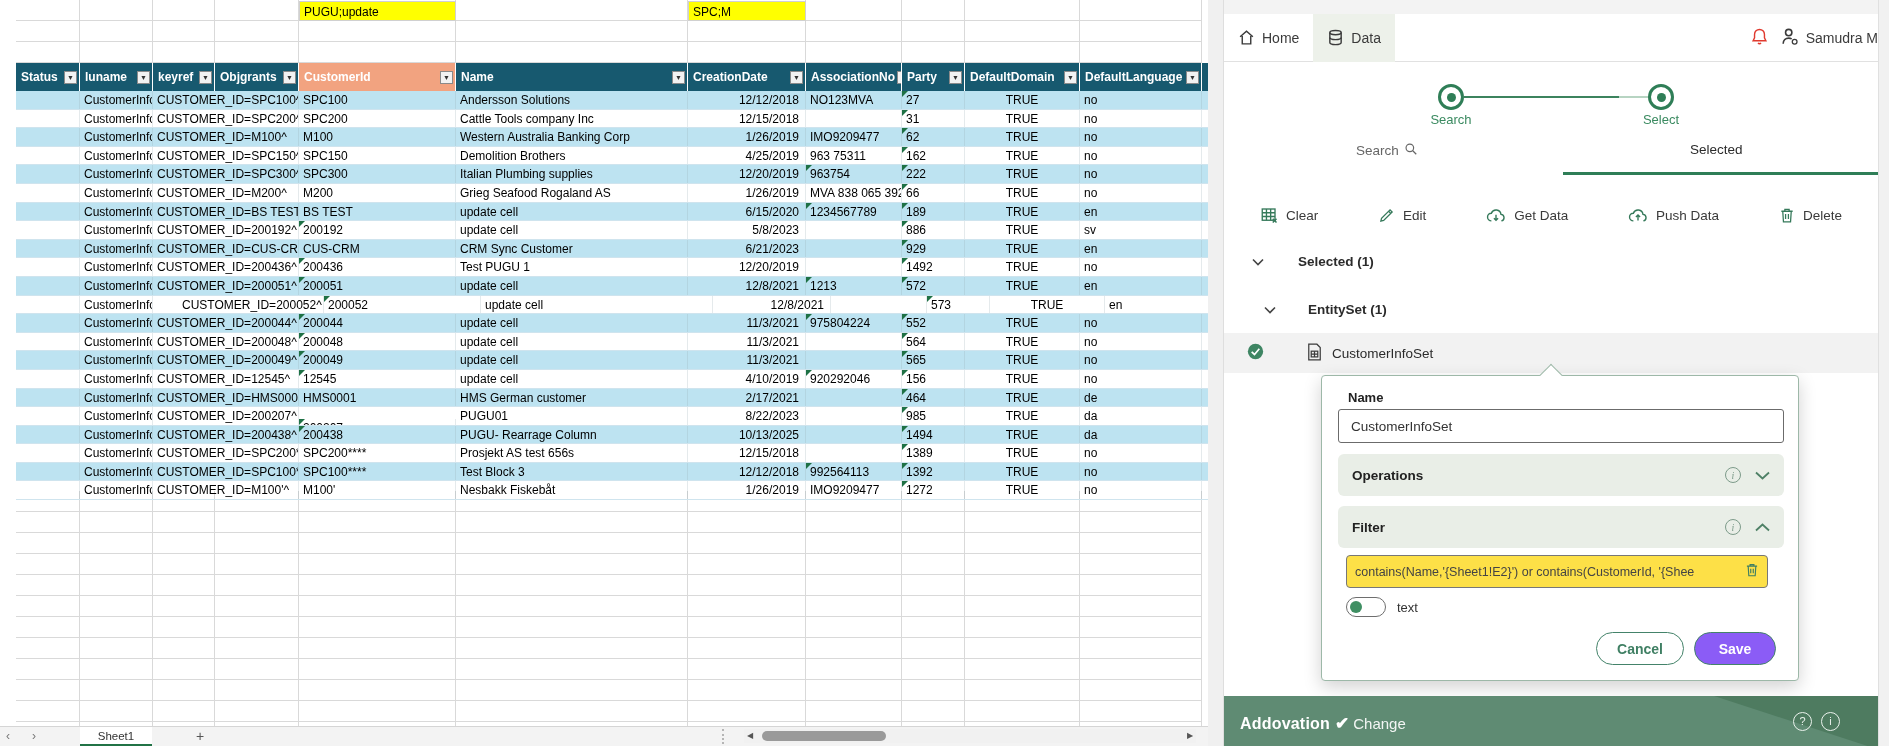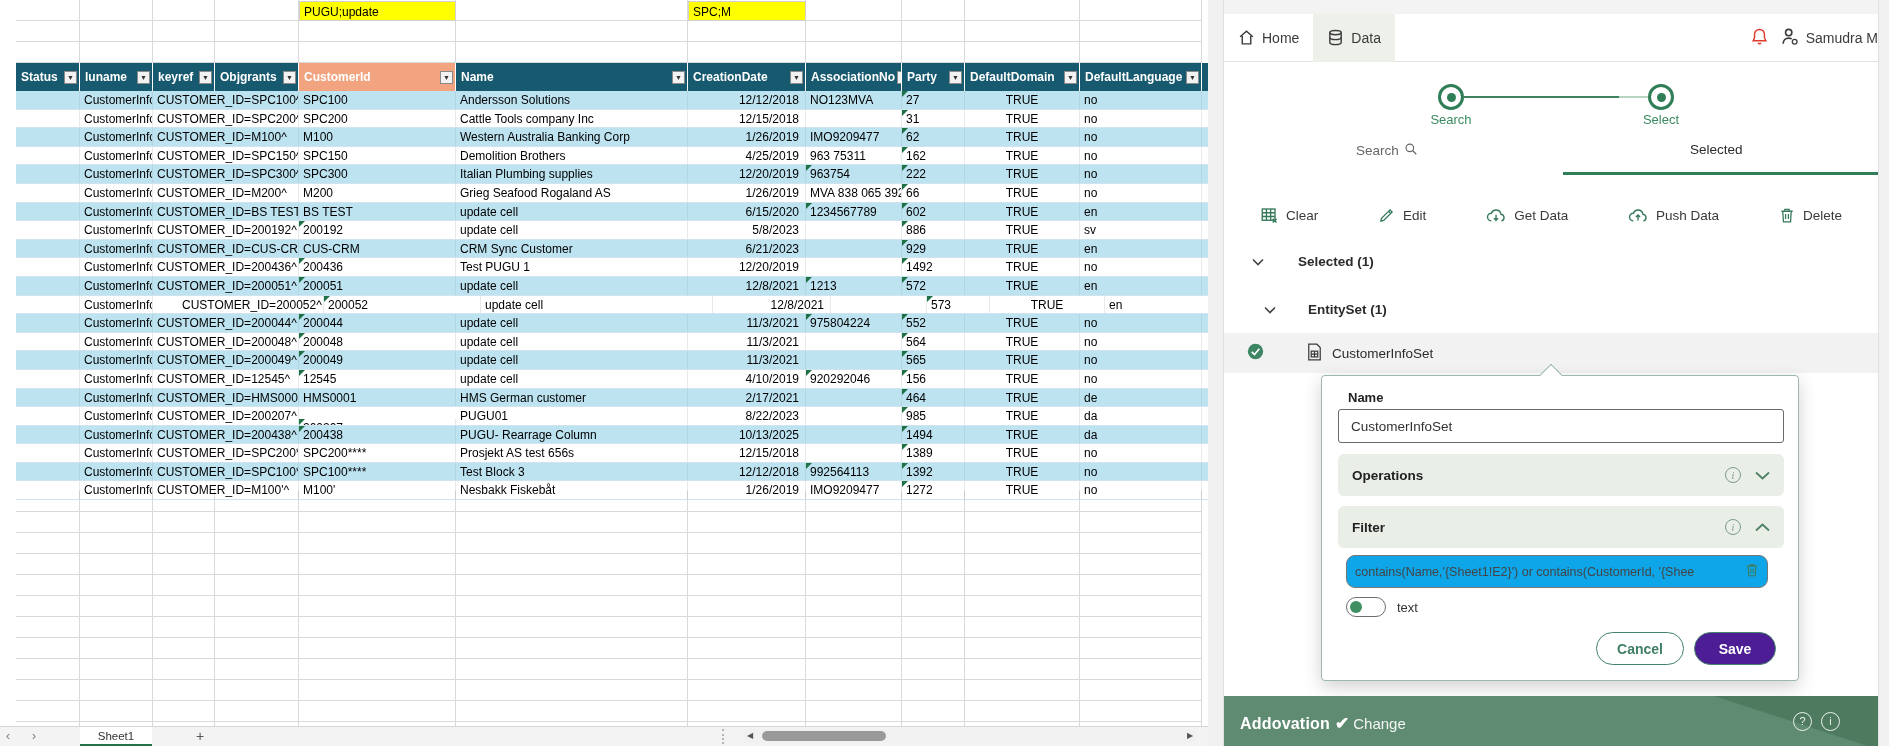--- a/index.html
+++ b/index.html
@@ -103,31 +103,31 @@
   #dlg-name-input { position:absolute; left:16px; top:33px; width:446px; height:34px; border:1px solid #6b6b6b;
              border-radius:3px; font-size:13.5px; color:#333; padding:0 12px; font-family:"Liberation Sans",sans-serif; background:#fff; }
   .section { position:absolute; left:16px; width:446px; height:42px; background:#e9eee7; border-radius:6px;
              display:flex; align-items:center; padding:0 14px; }
   #sec-operations { top:78px; }
   #sec-filter-head { top:130px; background:#e9eee7; }
   .section .stitle { font-size:13.5px; font-weight:bold; color:#222; flex:1; }
   .ico-i { width:16px; height:16px; border:1px solid #7d9b8a; border-radius:50%; color:#7d9b8a; font-size:10px;
            text-align:center; line-height:15px; margin-right:14px; font-family:"Liberation Serif",serif; font-style:italic; }
   #filter-input-wrap { position:absolute; left:24px; top:179px; width:422px; height:33px; border:1px solid #777;
-           border-radius:9px; display:flex; align-items:center; padding:0 8px; background:#0ea5e9; }
+           border-radius:4px; display:flex; align-items:center; padding:0 8px; background:#fde047; }
   #filter-text { flex:1; font-size:12.5px; color:#444; white-space:nowrap; overflow:hidden; }
   #toggle-row { position:absolute; left:24px; top:221px; display:flex; align-items:center; gap:11px; }
   #toggle { width:40px; height:20px; border:1.5px solid #6e6e6e; border-radius:11px; position:relative; background:#fff; }
   #toggle .knob { position:absolute; left:3px; top:2.5px; width:12px; height:12px; border-radius:50%; background:#3f8f63; }
   #toggle-label { font-size:13px; color:#333; }
   #dlg-buttons { position:absolute; right:22px; top:256px; display:flex; gap:10px; }
   .btn { height:33px; border-radius:17px; font-size:14px; font-weight:bold; display:flex; align-items:center;
          justify-content:center; cursor:pointer; font-family:"Liberation Sans",sans-serif; }
   #btn-cancel { width:88px; background:#fff; border:1.5px solid #44836a; color:#3f7f63; }
-  #btn-save { width:82px; background:#4c1d95; border:1.5px solid #44836a; color:#fff;text-align:right; }
+  #btn-save { width:82px; background:#8b5cf6; border:1.5px solid #44836a; color:#fff;text-align:right; }
 
   
   #pfooter { position:absolute; left:1224px; top:696px; width:654px; height:50px; background:#5F8B73; overflow:hidden; z-index:30; }
   #pfooter .diag { position:absolute; right:0; top:0; width:210px; height:50px; background:#4E7B60;
                    clip-path:polygon(22% 0, 100% 0, 100% 100%, 95% 100%); }
   #brand { position:absolute; left:16px; top:17px; color:#fff; font-size:16px; display:flex; align-items:baseline; }
   #brand .b1 { font-weight:bold; letter-spacing:.2px; }
   #brand .chk { color:#fff; font-weight:bold; margin:0 4px 0 5px; font-size:17px; }
   #brand .b2 { font-weight:normal; opacity:.92; font-size:15px; }
   #pfooter .fico { position:absolute; top:16px; width:19px; height:19px; border:1.5px solid #eaf2ec; border-radius:50%;
@@ -293,21 +293,21 @@
             <div class="td" style="width: 122px;">no</div>
           </div>
           <div class="trow band">
             <div class="td" style="width: 64px;"></div>
             <div class="td" style="width: 73px;">CustomerInfo</div>
             <div class="td" style="width: 146px;">CUSTOMER_ID=BS TEST^</div>
             <div class="td" style="width: 157px;">BS TEST</div>
             <div class="td" style="width: 232px;">update cell</div>
             <div class="td r" style="width: 118px;">6/15/2020</div>
             <div class="td flag" style="width: 96px;">1234567789</div>
-            <div class="td flag" style="width: 63px;">602</div>
+            <div class="td flag" style="width: 63px;">189</div>
             <div class="td c" style="width: 115px;">TRUE</div>
             <div class="td" style="width: 122px;">en</div>
           </div>
           <div class="trow">
             <div class="td" style="width: 64px;"></div>
             <div class="td" style="width: 73px;">CustomerInfo</div>
             <div class="td" style="width: 146px;">CUSTOMER_ID=200192^</div>
             <div class="td flag" style="width: 157px;">200192</div>
             <div class="td" style="width: 232px;">update cell</div>
             <div class="td r" style="width: 118px;">5/8/2023</div>

